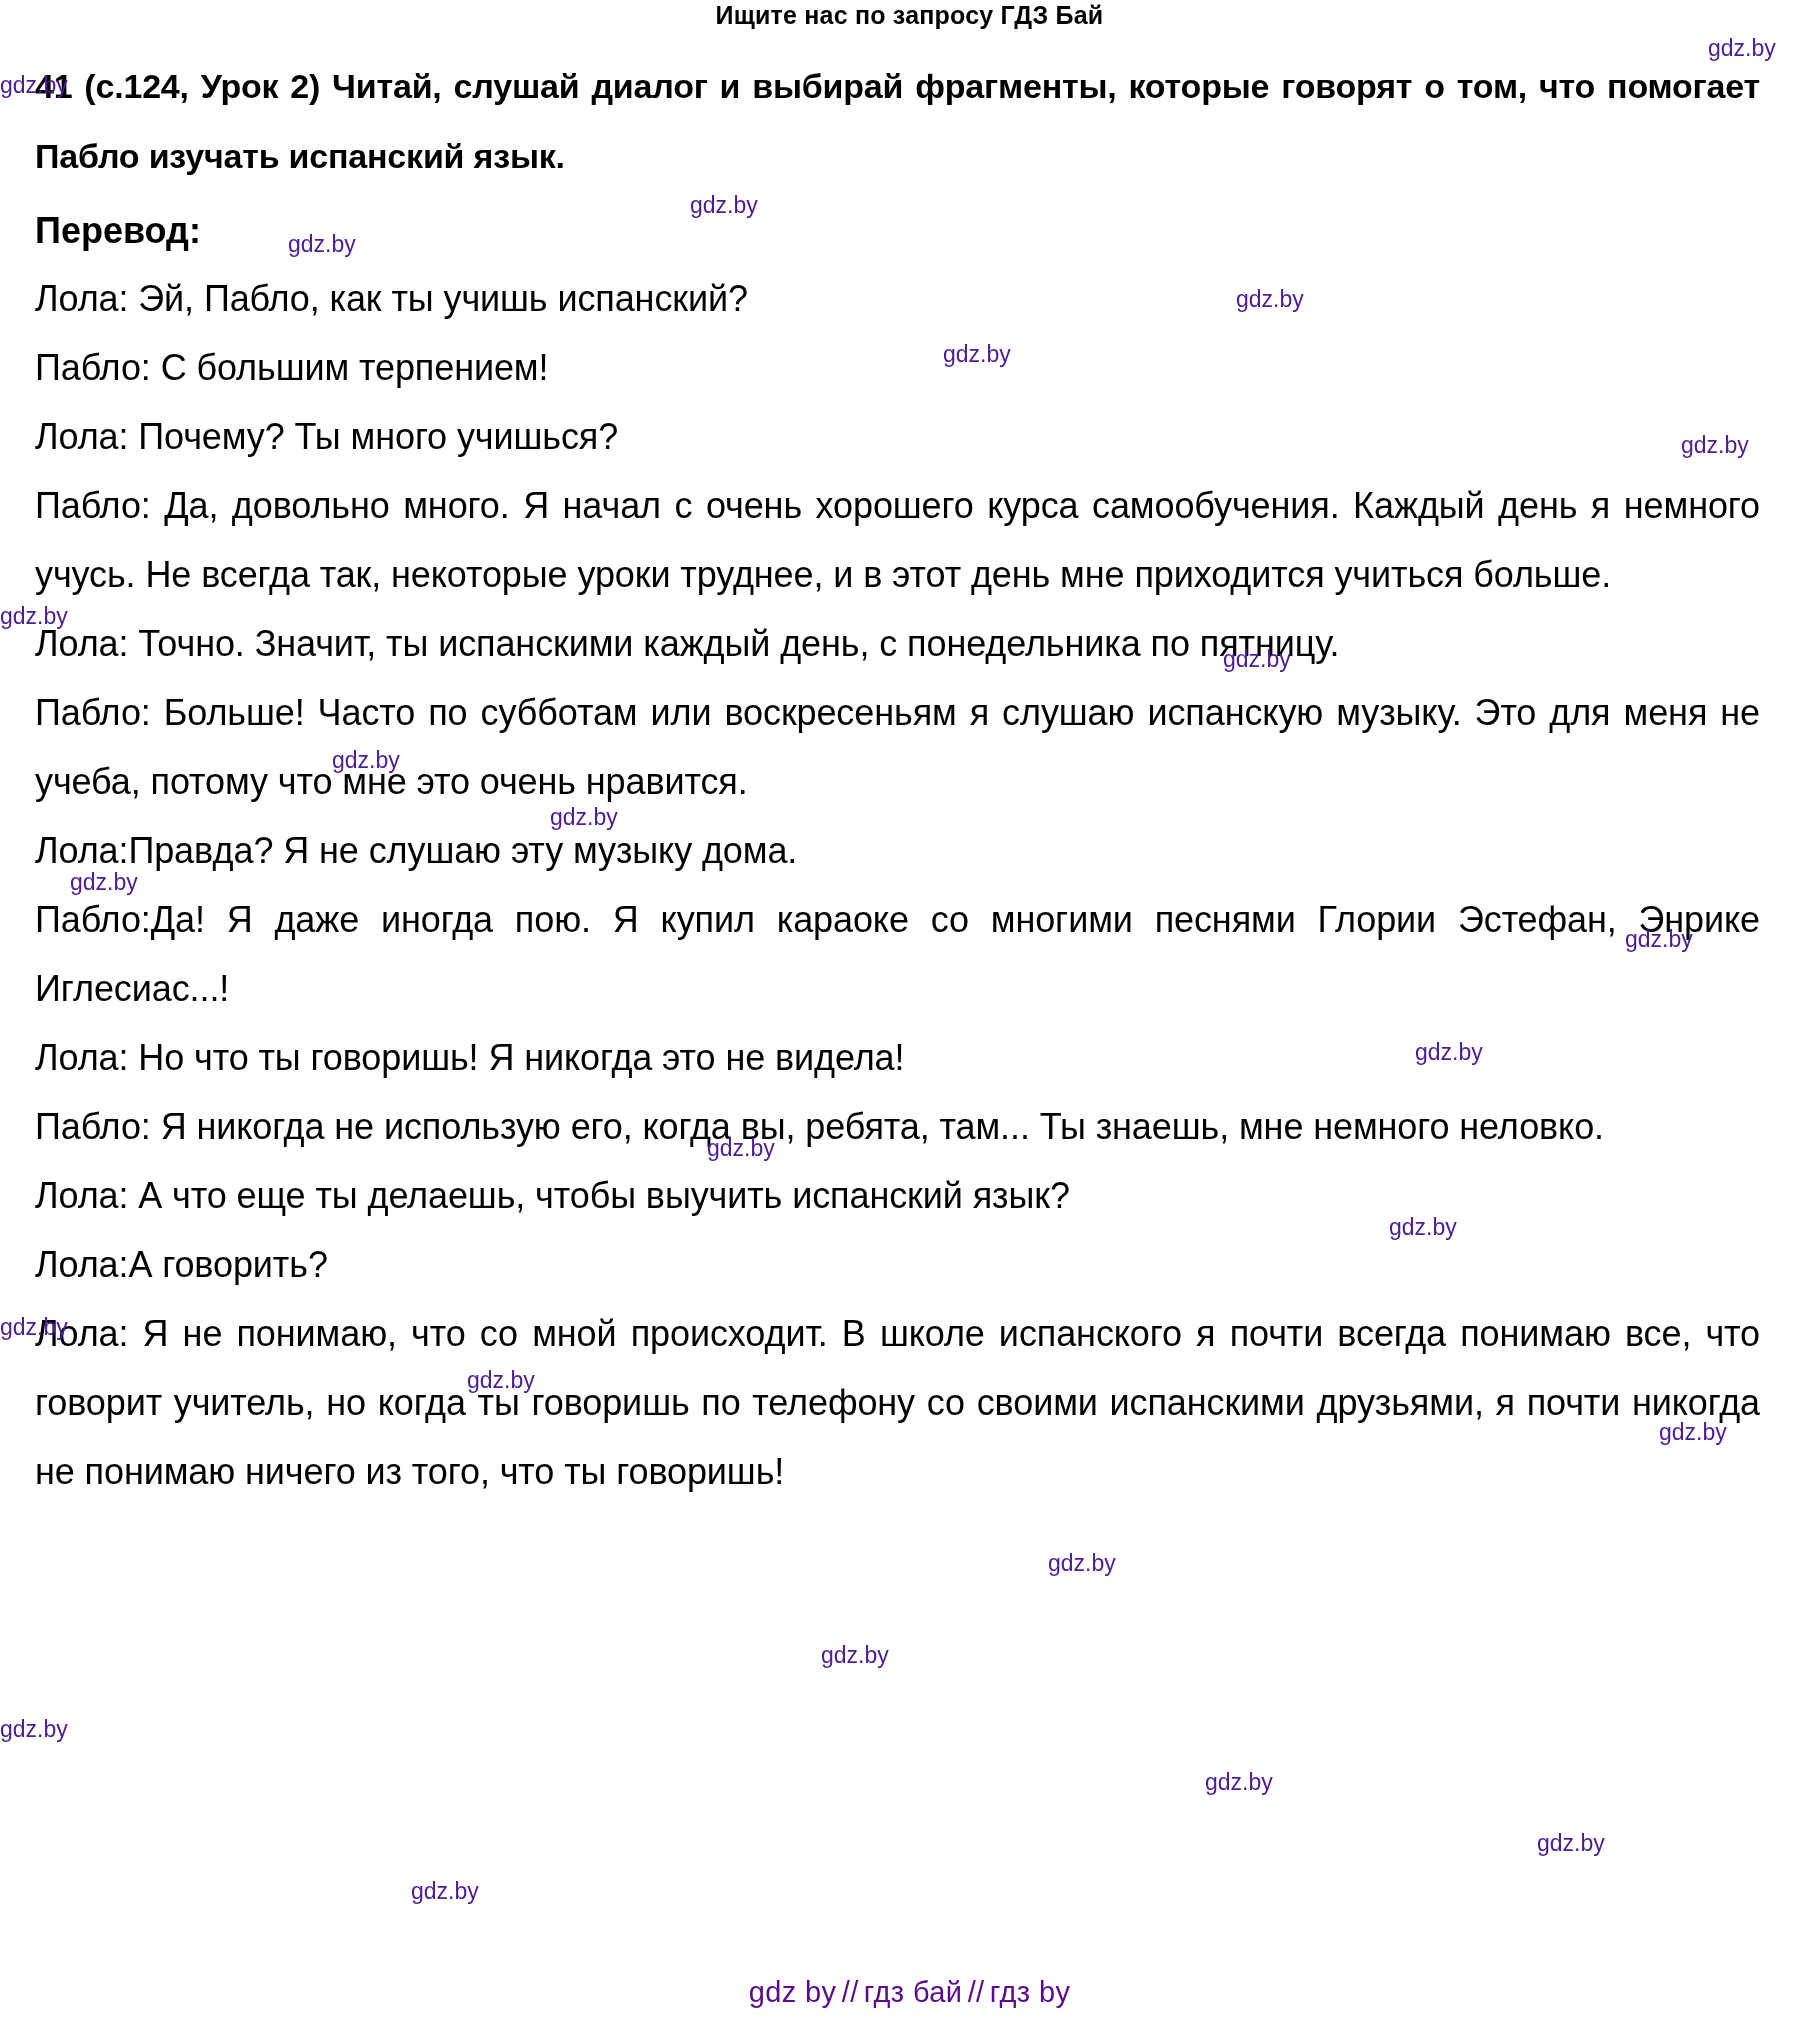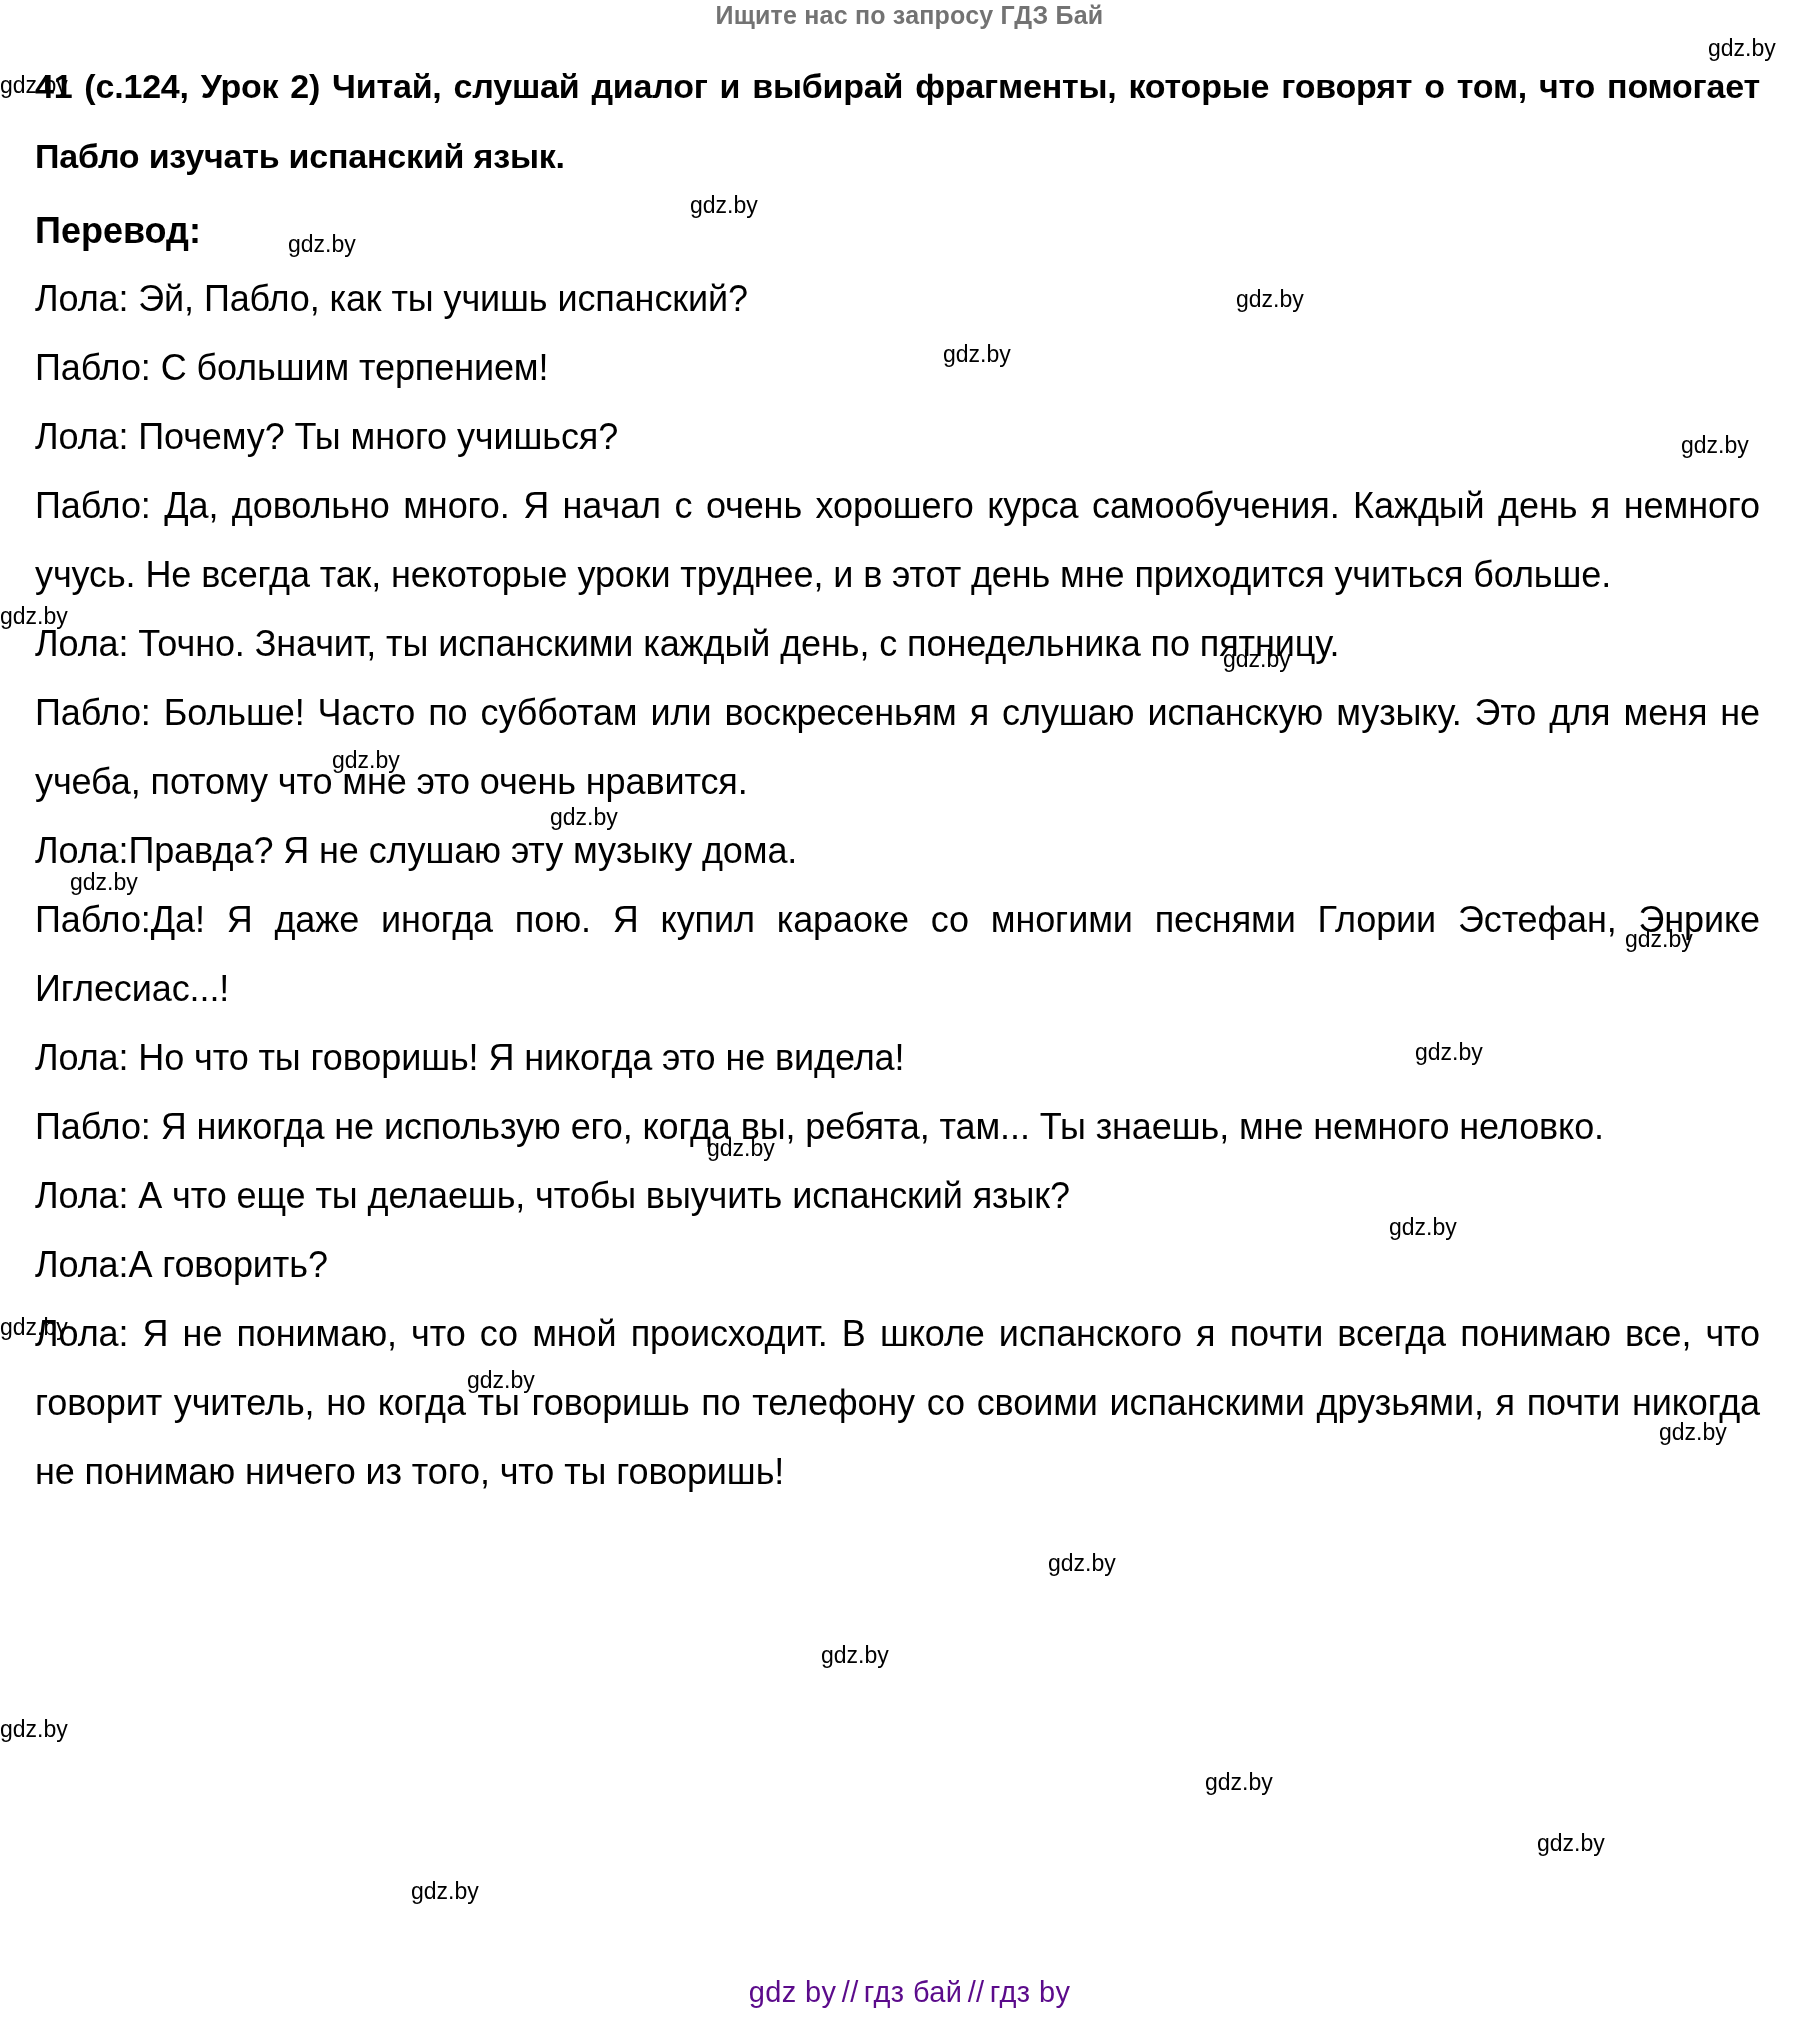--- a/index.html
+++ b/index.html
@@ -24,21 +24,21 @@
 
   
   .promo-banner {
     position: absolute;
     top: 0px;
     left: 0;
     width: 100%;
     text-align: center;
     font-size: 25px;
     font-weight: bold;
-    color: #737373;
+    color: #000000;
     letter-spacing: 0.2px;
     line-height: 30px;
   }
 
   
   .content {
     position: absolute;
     top: 51px;
     left: 35px;
     width: 1725px;
@@ -85,21 +85,21 @@
     color: #5b0b8b;
     letter-spacing: 0.4px;
   }
   .footer-links .sep { padding: 0 5.2px; }
 
   
   .wm {
     position: absolute;
     font-family: "Liberation Sans", sans-serif;
     font-size: 23px;
-    color: #000000;
+    color: #4c1d95;
     white-space: nowrap;
     pointer-events: none;
   }
 </style>
 </head>
 <body>
 
 <div id="page">
 
   <div class="promo-banner">Ищите нас по запросу ГДЗ Бай</div>

